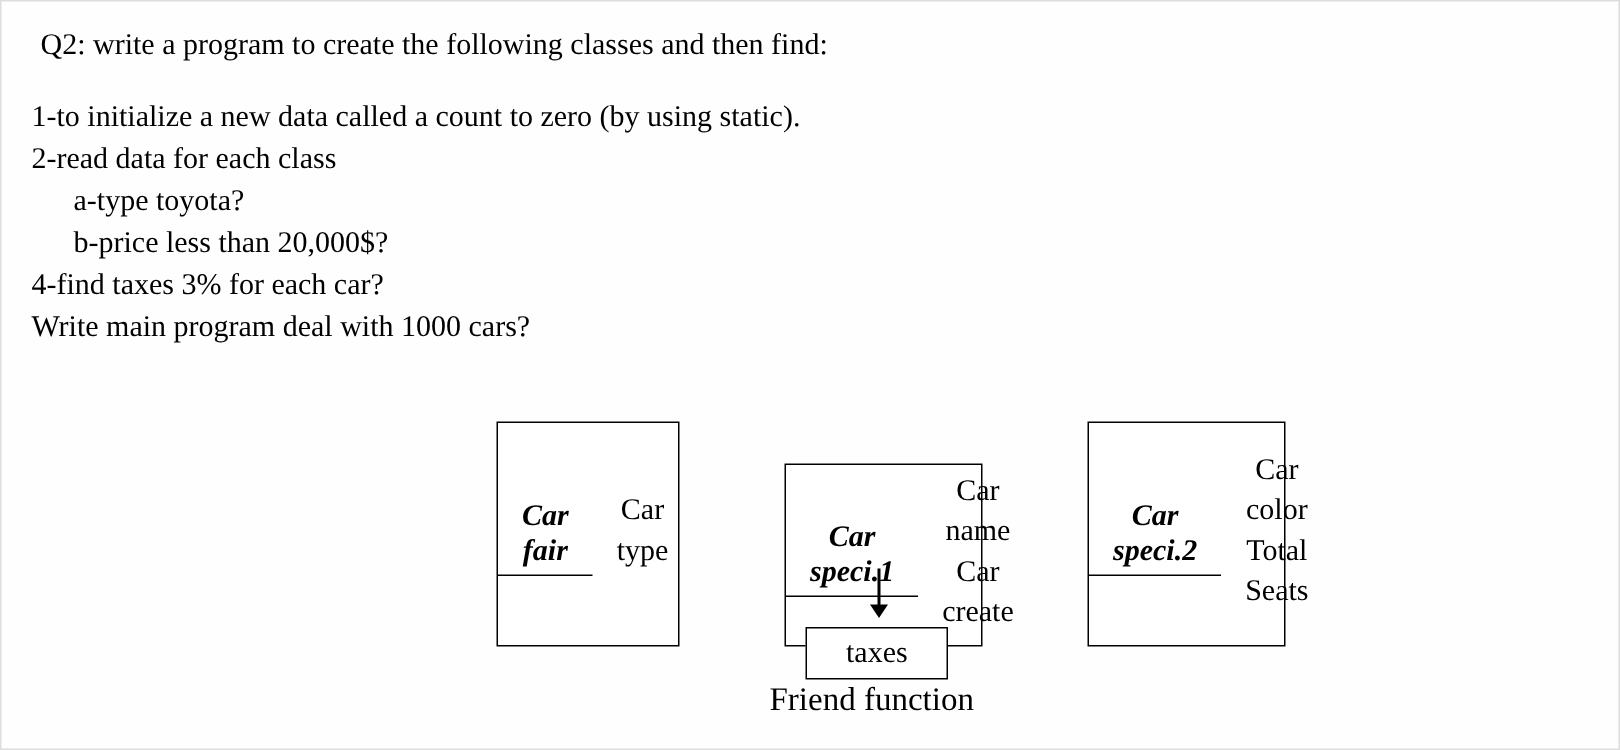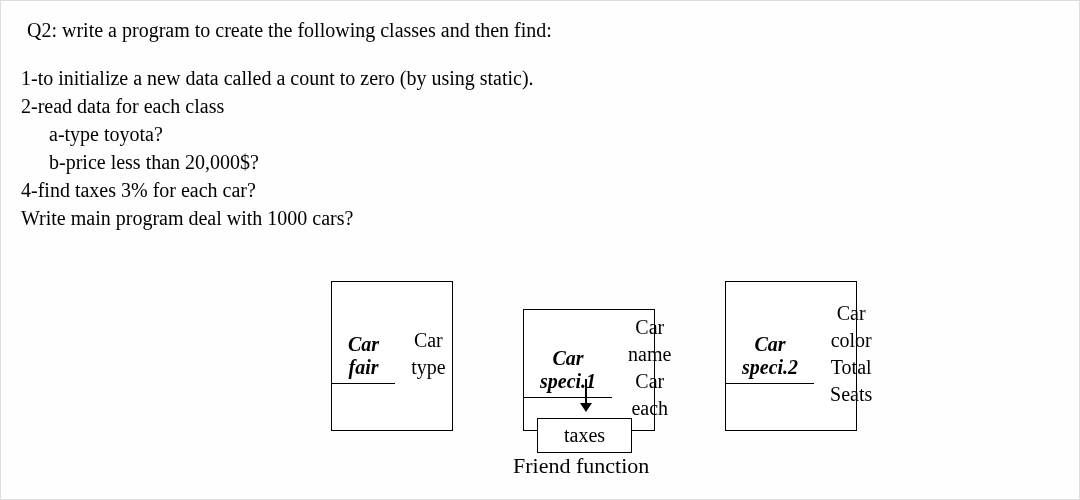--- a/index.html
+++ b/index.html
@@ -121,21 +121,21 @@
     <div class="box b1">
       <div class="hd">Car fair</div>
       <div class="bd">
         <div>Car type</div>
       </div>
     </div>
     <div class="box b2">
       <div class="hd">Car speci.1</div>
       <div class="bd">
         <div>Car name</div>
-        <div>Car each</div>
+        <div>Car create</div>
       </div>
     </div>
     <div class="box b3">
       <div class="hd">Car speci.2</div>
       <div class="bd">
         <div>Car color</div>
         <div>Total Seats</div>
       </div>
     </div>
   </div>

